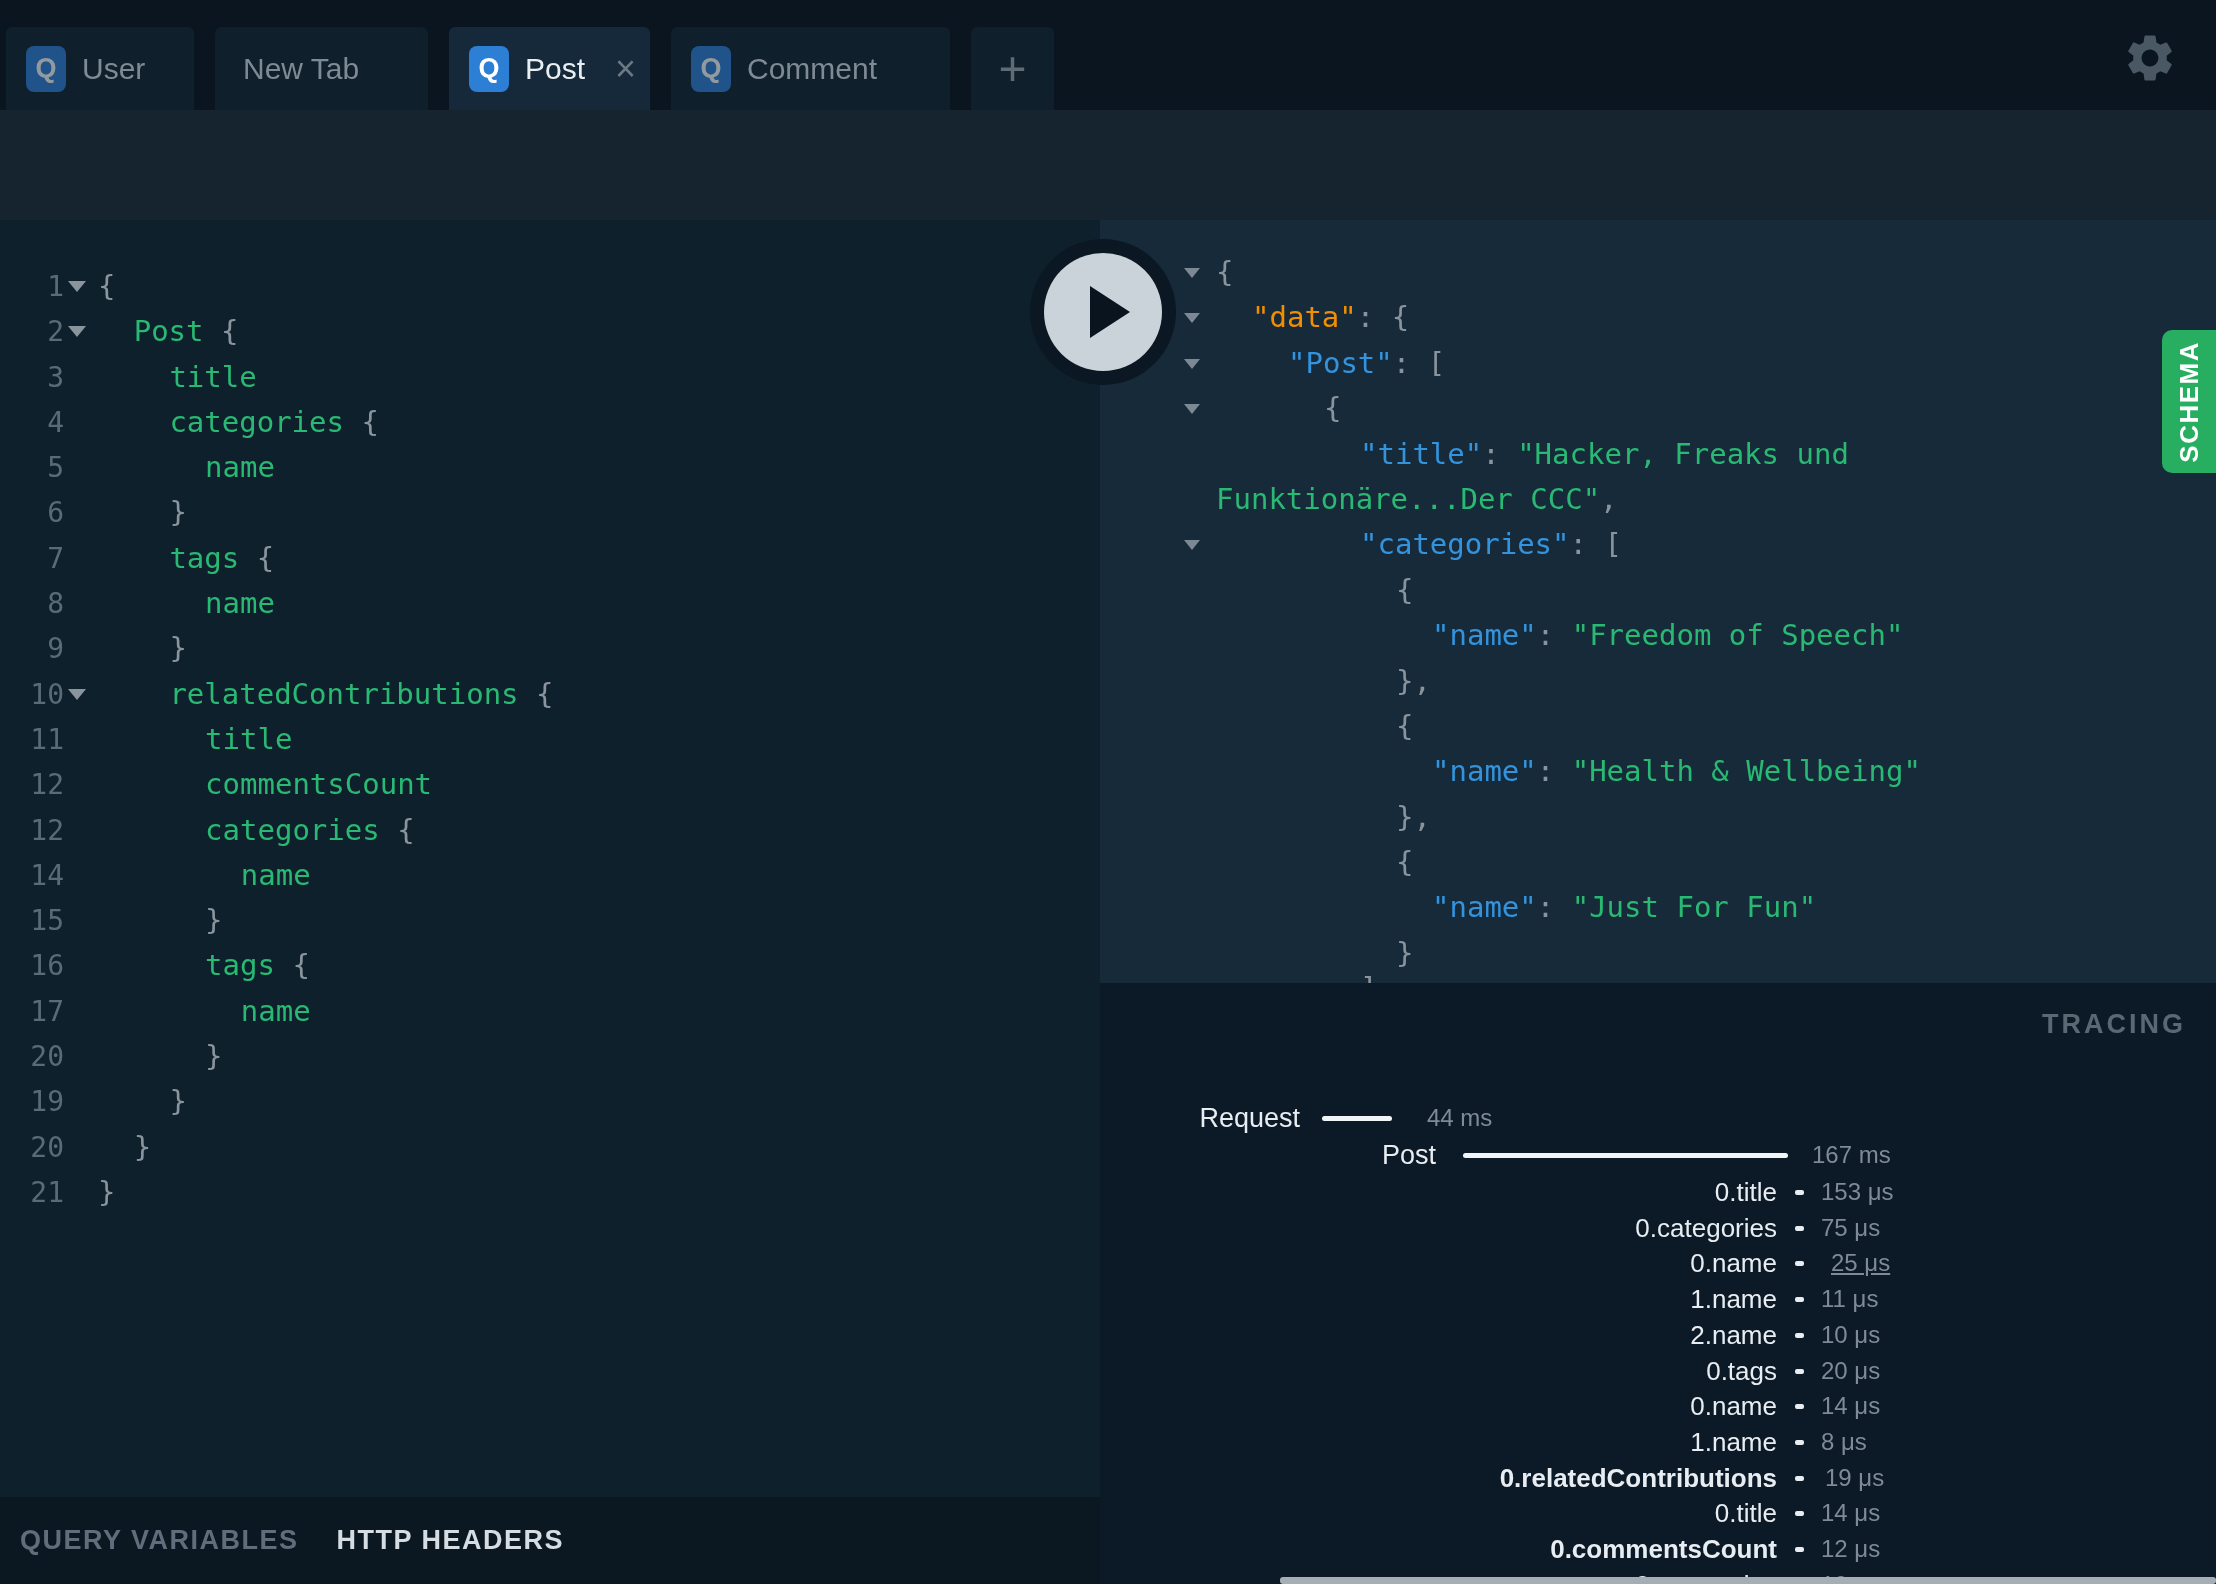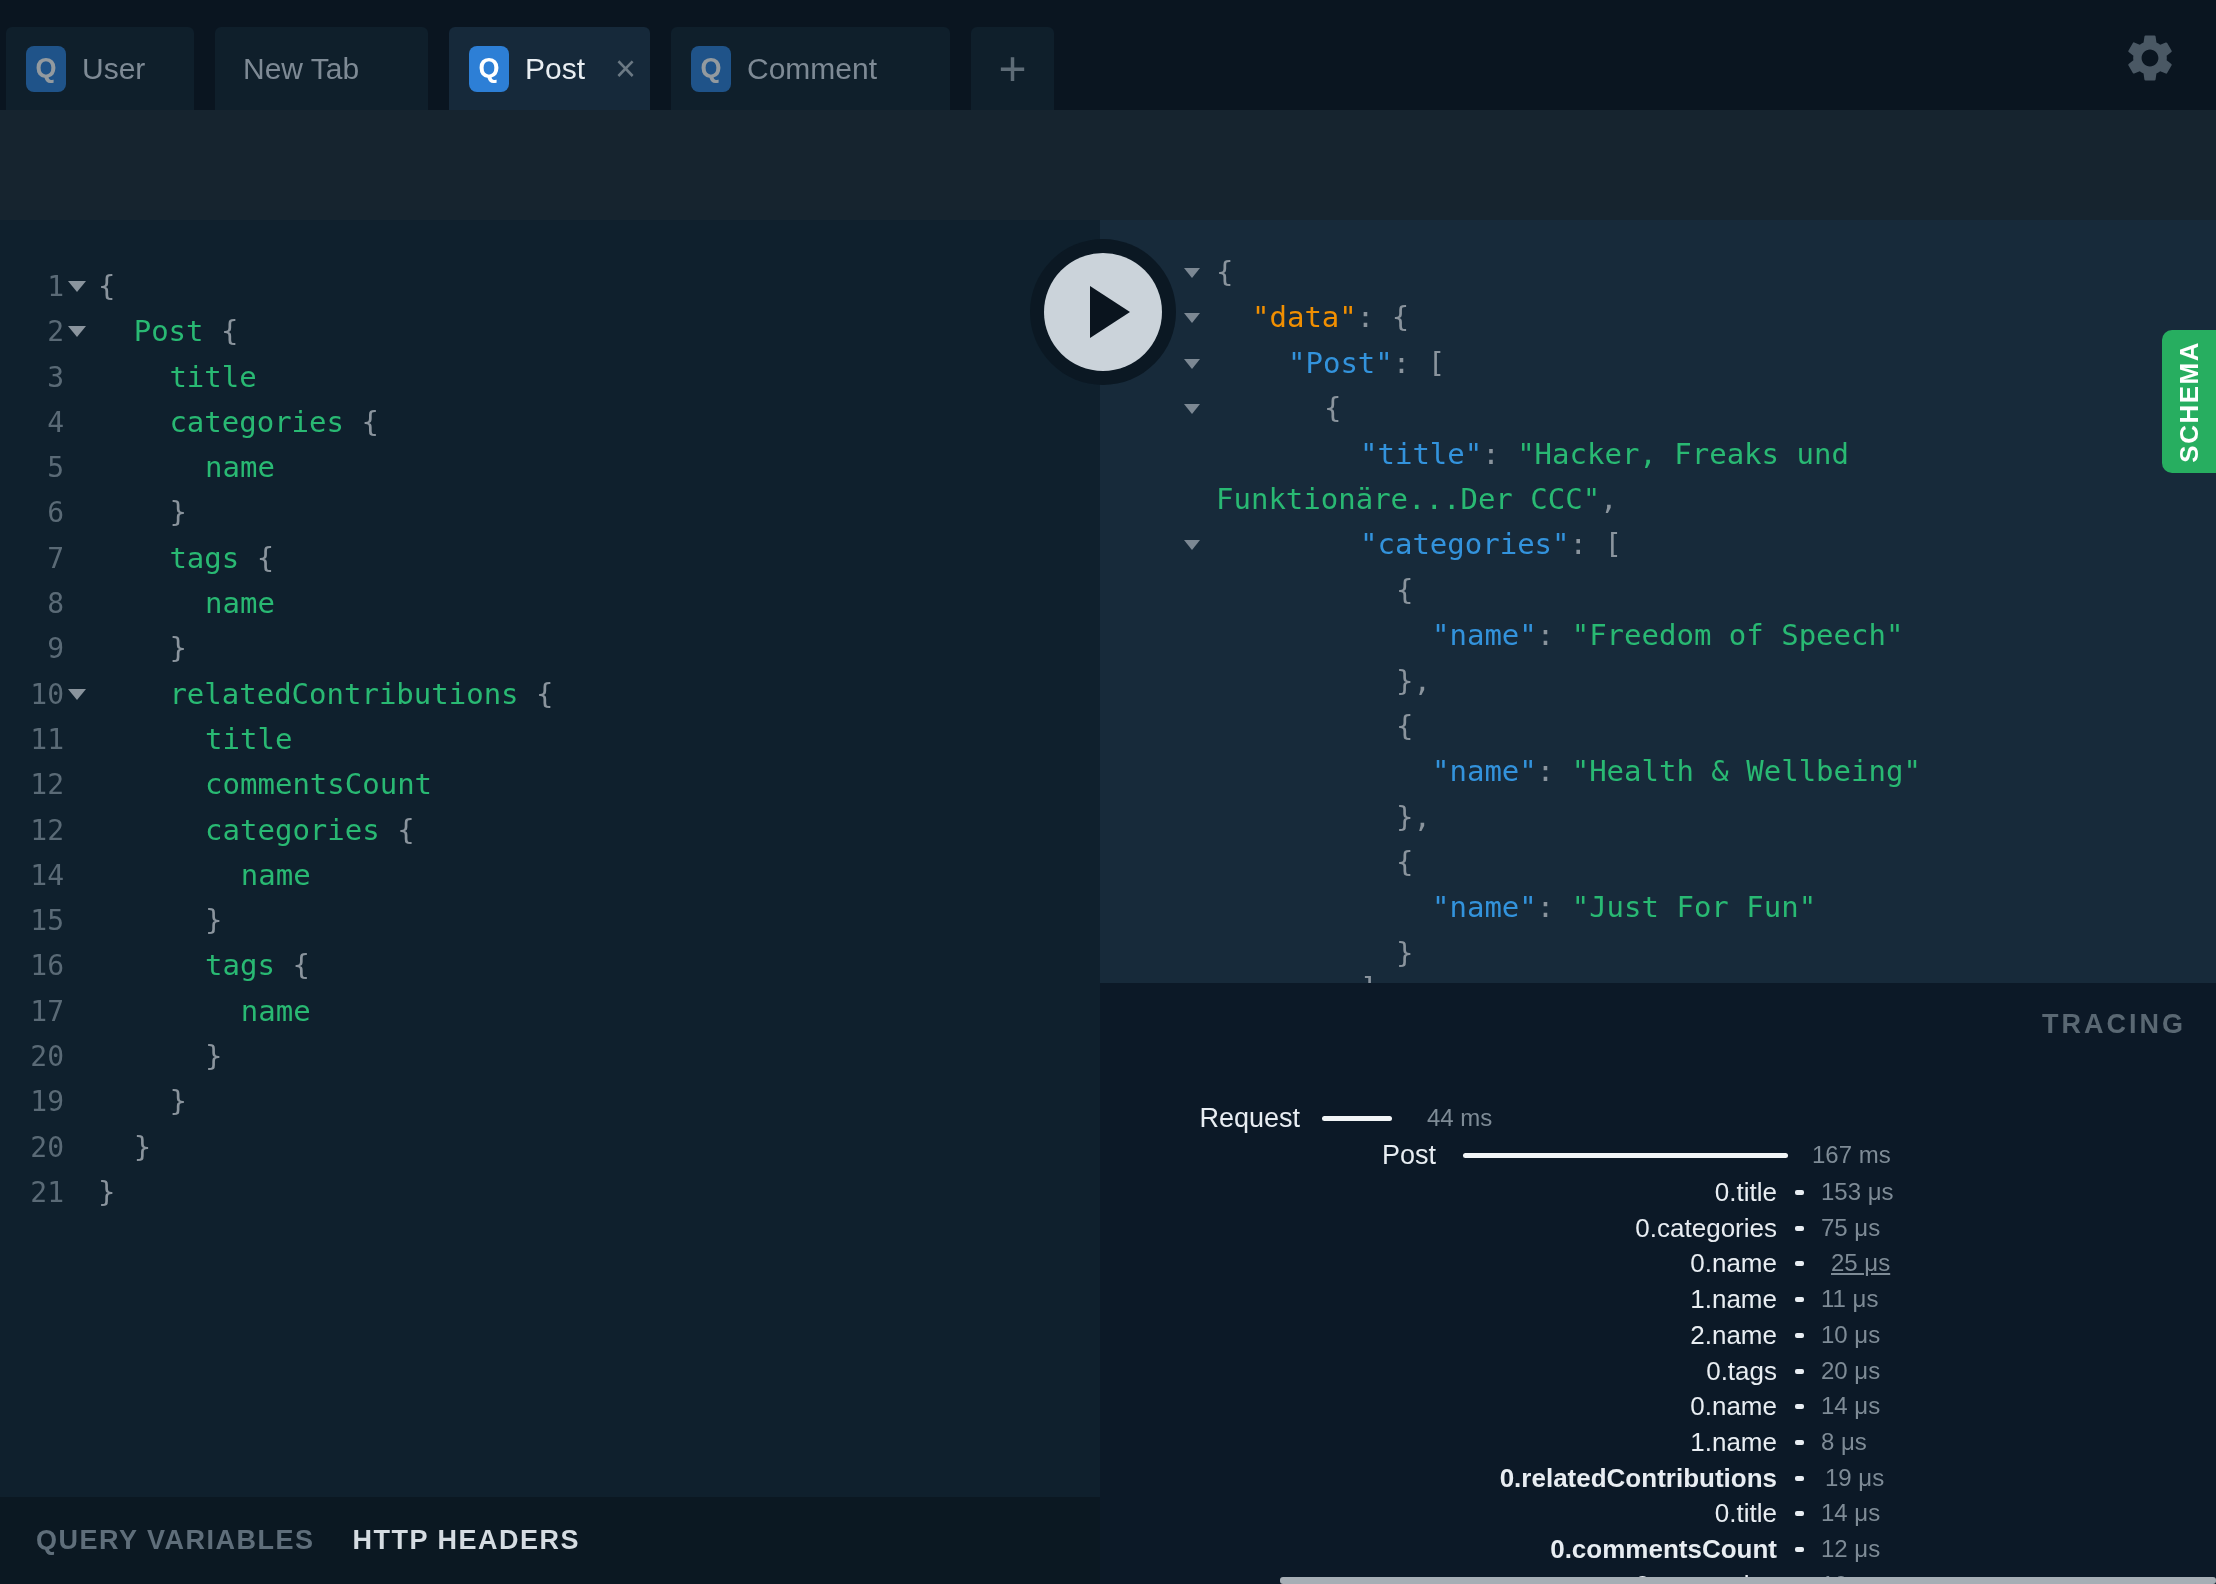--- a/index.html
+++ b/index.html
@@ -39,21 +39,21 @@
   .urlwrap input{position:absolute;left:0;top:0;width:100%;height:100%;background:transparent;
        border:none;outline:none;color:#9DAAB6;font-size:28px;font-family:"Liberation Sans",sans-serif;
        padding:0 60px 0 22px;box-sizing:border-box;}
   .refresh{position:absolute;right:16px;top:13px;width:36px;height:36px;cursor:pointer;}
 
   
   .editor{position:absolute;left:0;top:220px;width:1100px;height:1277px;background:#0F202D;overflow:hidden;}
   .response{position:absolute;left:1100px;top:220px;width:1116px;height:763px;background:#172A3A;overflow:hidden;}
   .tracing{position:absolute;left:1100px;top:983px;width:1116px;height:601px;background:#0C1927;overflow:hidden;}
   .qvfooter{position:absolute;left:0;top:1497px;width:1100px;height:87px;background:#0B1822;
-       display:flex;align-items:center;padding-left:36px;gap:38px;box-sizing:border-box;}
+       display:flex;align-items:center;padding-left:20px;gap:38px;box-sizing:border-box;}
   .qvfooter .fitem{font-size:27px;font-weight:bold;letter-spacing:1.5px;color:#5F6E7A;cursor:pointer;white-space:nowrap;}
   .qvfooter .fitem.on{color:#D5DCE2;}
 
   
   .cmwrap{position:absolute;left:0;right:0;}
   .cmline{position:relative;font-family:"DejaVu Sans Mono",monospace;font-size:29px;white-space:pre;}
   .editor .cmline{height:45.3px;line-height:45.3px;}
   .response .cmline{height:45.4px;line-height:45.4px;}
   .ln{position:absolute;left:0;top:0;width:64px;text-align:right;color:#5A6A76;font-size:28px;}
   .foldarr{position:absolute;width:0;height:0;border-left:9px solid transparent;

